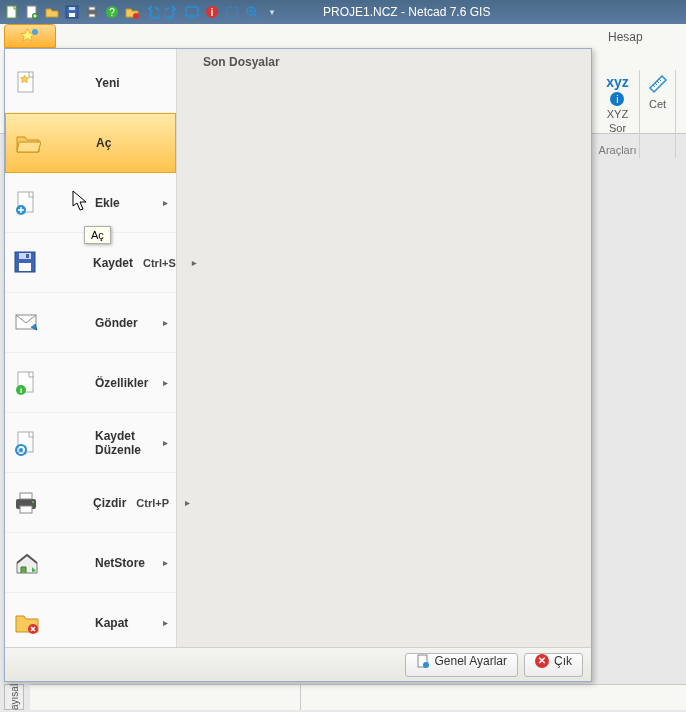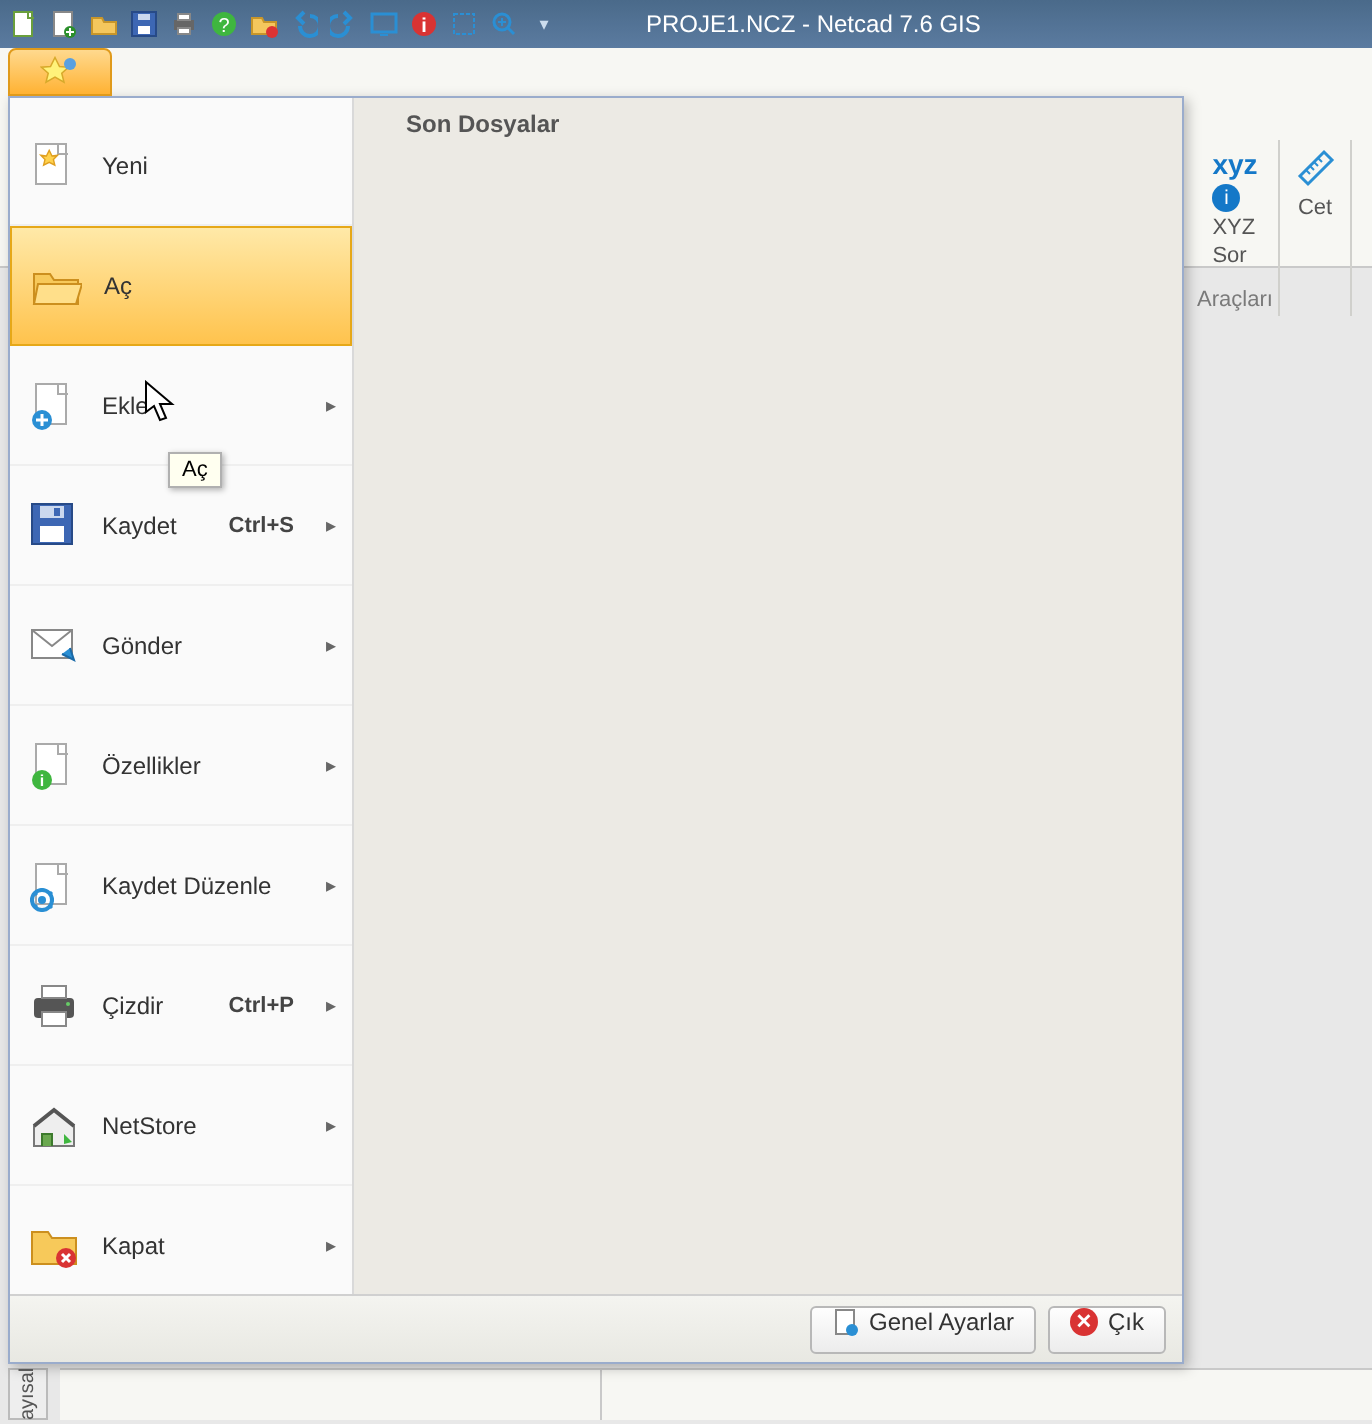--- a/index.html
+++ b/index.html
@@ -11,31 +11,31 @@
 
 .ribbon-back { height: 110px; background: #f7f7f3; border-bottom: 1px solid #c9c9c9; position: relative; }
 .ribbon-tab-row { height: 22px; display: flex; align-items: flex-end; padding-left: 600px; font-size: 12px; color: #555; }
 .ribbon-tab-row span { padding: 2px 8px; }
 
 .app-btn { position: absolute; top: 24px; left: 4px; width: 52px; height: 24px; background: linear-gradient(#ffd98e,#ffb233); border: 1px solid #e09a1a; border-radius: 4px 4px 0 0; display: flex; align-items: center; justify-content: center; z-index: 30; }
 
 .ribbon-groups { position: absolute; top: 46px; left: 0; right: 0; height: 88px; display: flex; }
 .ribbon-group { border-right: 1px solid #d0d0cc; padding: 4px 8px 2px 8px; display: flex; flex-direction: column; align-items: center; font-size: 11px; color: #555; }
 .ribbon-group .glabel { margin-top: auto; color: #7a7a7a; }
-.xyz-stack { display:flex; flex-direction:column; align-items:flex-start; gap:2px; }
+.xyz-stack { display:flex; flex-direction:column; align-items:center; gap:2px; }
 .xyz-text { color:#1478c8; font-weight:bold; font-size:14px; }
 .info-badge { width:14px; height:14px; border-radius:50%; background:#1478c8; color:#fff; font-size:10px; display:flex; align-items:center; justify-content:center; }
 
 .dropdown-panel { position: absolute; top: 48px; left: 4px; width: 588px; height: 634px; background: #fafafa; border: 1px solid #9aaccc; box-shadow: 2px 2px 6px rgba(0,0,0,.25); z-index: 20; display: flex; flex-direction: column; }
 .dropdown-body { flex: 1; display: flex; overflow: hidden; }
 .menu-col { width: 172px; background: #fafafa; border-right: 1px solid #d9d9d9; padding-top: 4px; }
 .menu-item { height: 60px; display: flex; align-items: center; padding: 0 8px; gap: 10px; font-size: 12px; color: #333; cursor: pointer; position: relative; border-bottom: 1px solid #efefef; }
 .menu-item.active { background: linear-gradient(#ffe9a8,#ffc34d); border: 1px solid #e6a818; }
 .menu-item .mi-icon { width: 28px; height: 28px; display:flex; align-items:center; justify-content:center; }
-.menu-item .mi-label { flex: 1; font-weight: 400; }
+.menu-item .mi-label { flex: 1; font-weight: 700; margin-left: 44px; }
 .menu-item .mi-shortcut { font-size: 11px; color: #444; font-weight:600; margin-right:6px;text-align:right;}
 .menu-item .mi-arrow { color: #666; font-size: 10px; }
 
 .recent-col { flex: 1; background: #eceae4; padding-left: 16px; }
 .recent-header { padding: 6px 10px; font-size: 12px; font-weight: 600; color: #555; }
 
 .dropdown-footer { height: 34px; border-top: 1px solid #d0d0d0; background: linear-gradient(#f4f4f0,#e8e8e2); display: flex; align-items: center; justify-content: flex-end; gap: 6px; padding: 0 8px; }
 .footer-btn { height: 24px; border: 1px solid #b8b8b8; background: linear-gradient(#fefefe,#ececec); border-radius: 3px; padding: 0 10px; font-size: 12px; display: flex; align-items: flex-start; gap: 5px; cursor: pointer; color:#333; }
 
 .tooltip { position: absolute; background: #fffff0; border: 1px solid #b0b0b0; padding: 2px 6px; font-size: 11px; box-shadow: 1px 1px 3px rgba(0,0,0,.3); z-index: 50; }
@@ -130,20 +130,23 @@
         <circle cx="6" cy="6" r="4" fill="none" stroke="#2a8fd4" stroke-width="1.5"></circle>
         <path d="M9 9l3 3" stroke="#2a8fd4" stroke-width="1.5"></path>
         <path d="M6 4v4M4 6h4" stroke="#2a8fd4"></path>
       </svg>
     </span>
   <span class="qat-icon" style="color:#cde;font-size:9px;">▾</span>
   <span class="title">PROJE1.NCZ - Netcad 7.6 GIS</span>
 </div>
 
 <div class="ribbon-back">
+  <div class="ribbon-tab-row">
+    <span>Hesap</span>
+  </div>
   <div class="ribbon-groups" style="left:596px;">
     <div class="ribbon-group" style="width:44px;">
       <div class="xyz-stack">
         <span class="xyz-text">xyz</span>
         <span class="info-badge">i</span>
         <span style="font-size:11px;">XYZ</span>
         <span style="font-size:11px;">Sor</span>
       </div>
       <span class="glabel">Araçları</span>
     </div>

